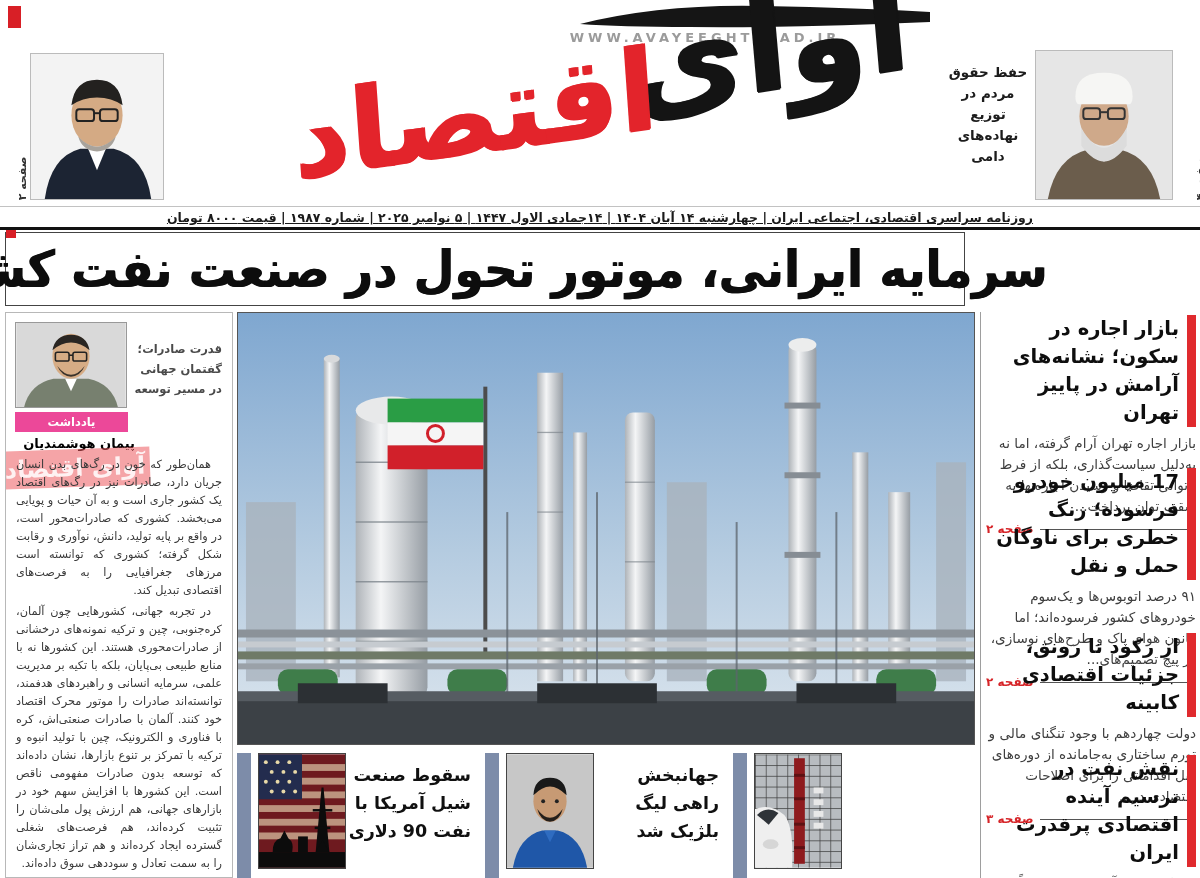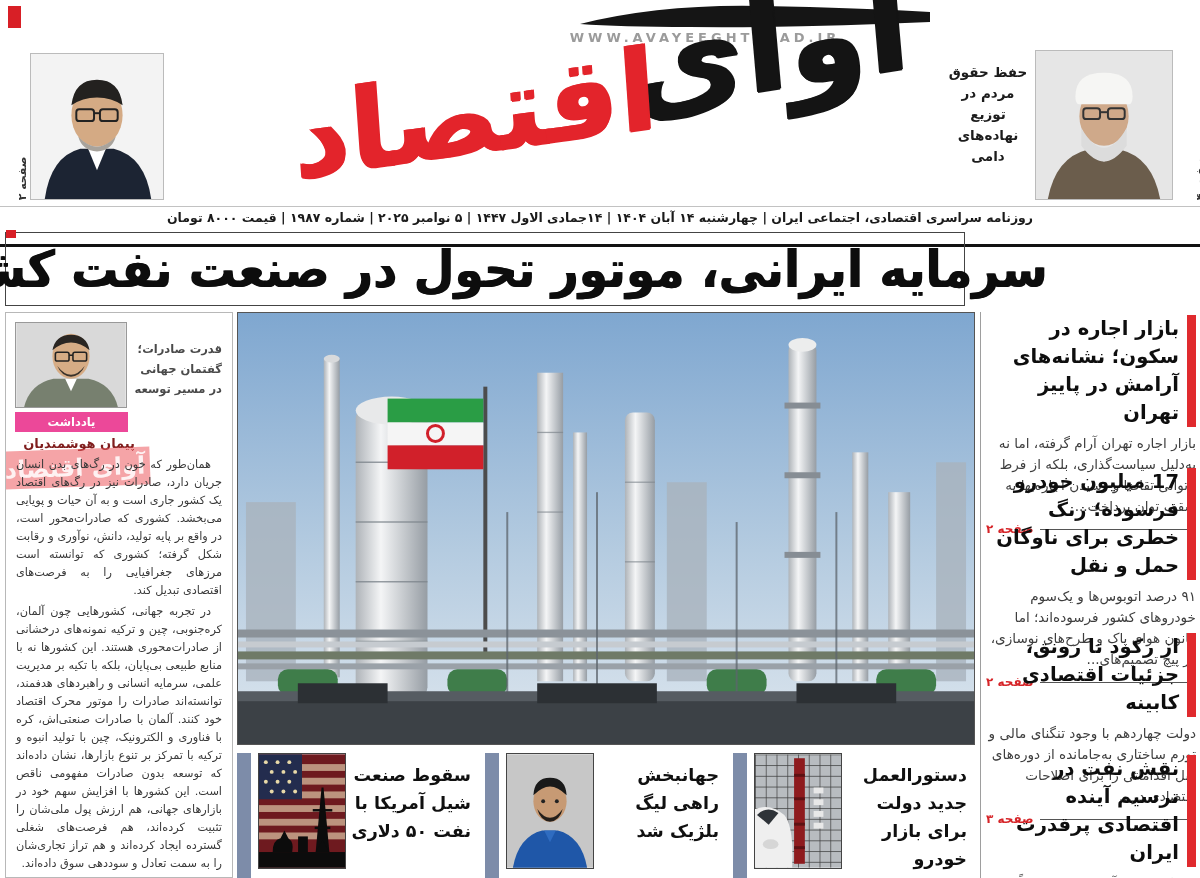--- a/index.html
+++ b/index.html
@@ -36,23 +36,23 @@
   .cap-left  { top:62px; left:170px; width:132px; }
   .cap-right { top:62px; left:944px; width:88px; }
   .vpage {
     position:absolute; font-size:11px; font-weight:bold; color:#333; white-space:nowrap;
     transform:rotate(-90deg); transform-origin:center;
   }
   .vpage-left  { top:172px; left:-8px; width:60px; text-align:center; }
   .vpage-right { top:172px; left:1170px; width:60px; text-align:center; }
   
   .dateline {
-    position:absolute; top:206px; left:0; width:1200px; height:41px;
+    position:absolute; top:206px; left:0; width:1200px; height:24px;
     border-top:1px solid #c2c2c2; border-bottom:3px solid #111;
-    text-align:center; font-size:12.5px; font-weight:bold; color:#1a1a1a; padding-top:3px;
+    text-align:center; font-size:12.5px; font-weight:bold; color:#1a1a1a; padding-top:3px;text-decoration:underline;
   }
   
   .lead-box {
     position:absolute; top:232px; left:5px; width:960px; height:74px;
     border:1px solid #444; display:flex; align-items:center; justify-content:center;
   }
   .lead-box .red-dot { position:absolute; top:-3px; left:0; width:10px; height:8px; background:#d81f26; }
   .lead-headline {
     font-size:47px; font-weight:bold; color:#0d0d0d; transform:scaleY(1.08);
     text-shadow:1px 0 0 #0d0d0d; white-space:nowrap;
@@ -65,21 +65,21 @@
   .op-photo { position:absolute; top:9px; left:9px; width:112px; height:86px; border:1px solid #999; overflow:hidden; }
   .op-photo svg { display:block; width:100%; height:100%; }
   .op-title {
     position:absolute; top:26px; right:10px; width:88px;
     font-size:11.5px; font-weight:bold; color:#4a4a4a; line-height:1.75; text-align:right;
   }
   .op-badge {
     position:absolute; top:99px; left:9px; width:113px; height:20px; background:#ec4899;
     color:#fff; font-size:11.5px; font-weight:bold; text-align:center; line-height:20px;
   }
-  .op-author { position:absolute; top:123px; left:9px; width:120px; font-size:13px; font-weight:bold; color:#7f1d1d; text-align:right; }
+  .op-author { position:absolute; top:123px; left:9px; width:120px; font-size:13px; font-weight:bold; color:#000000; text-align:right; }
   .op-watermark {
     position:absolute; top:136px; left:-6px; width:150px; height:38px;
     background:rgba(236,90,95,0.55); transform:rotate(-2deg);
     color:rgba(255,255,255,0.85); font-size:24px; font-weight:bold; text-align:center; line-height:38px; overflow:hidden;
   }
   .op-body { position:absolute; top:143px; left:10px; right:10px; bottom:0; }
   .op-body p {
     font-size:11.3px; line-height:1.6; color:#3a3a3a; text-align:justify; text-indent:11px; margin-bottom:2px;
   }
   
@@ -356,21 +356,20 @@
               <rect x="40" y="94" width="11" height="3"></rect>
             </g>
           <g fill="#e8e8e8">
               <rect x="60" y="34" width="10" height="6"></rect>
               <rect x="60" y="46" width="10" height="6"></rect>
               <rect x="60" y="58" width="10" height="6"></rect>
               <rect x="60" y="70" width="10" height="6"></rect>
             </g>
         </svg>
       </div>
-      <div class="bb-title">دستورالعمل جدید دولت برای بازار خودرو</div>
     </div>
 
     <div class="bottom-box">
       <div class="bb-bar"></div>
       <div class="bb-img">
         <svg viewBox="0 0 88 116">
           <rect width="88" height="116" fill="#c7c7c7"></rect>
           <path d="M6,116 Q12,84 36,78 L52,78 Q76,84 82,116 Z" fill="#1f57a8"></path>
           <path d="M38,78 L44,90 L50,78 Z" fill="#2f6cc0"></path>
           <ellipse cx="44" cy="48" rx="17" ry="21" fill="#c79a74"></ellipse>
@@ -415,18 +414,18 @@
           <g fill="#0c0c0c">
             <path d="M58,100 L64,34 L66,34 L72,100 Z"></path>
             <path d="M58,100 L72,100 L65,88 Z"></path>
             <rect x="55" y="56" width="20" height="2.5"></rect>
               <rect x="57" y="74" width="16" height="2.5"></rect>
             <path d="M14,100 Q14,88 22,86 L26,78 L30,86 Q36,90 34,100 Z"></path>
             <rect x="40" y="84" width="10" height="16"></rect>
           </g>
         </svg>
       </div>
-      <div class="bb-title">سقوط صنعت شیل آمریکا با نفت ۵۰ دلاری</div>
+      <div class="bb-title">سقوط صنعت شیل آمریکا با نفت 90 دلاری</div>
     </div>
 
   </div>
 
 </div>
 
 </body></html>

